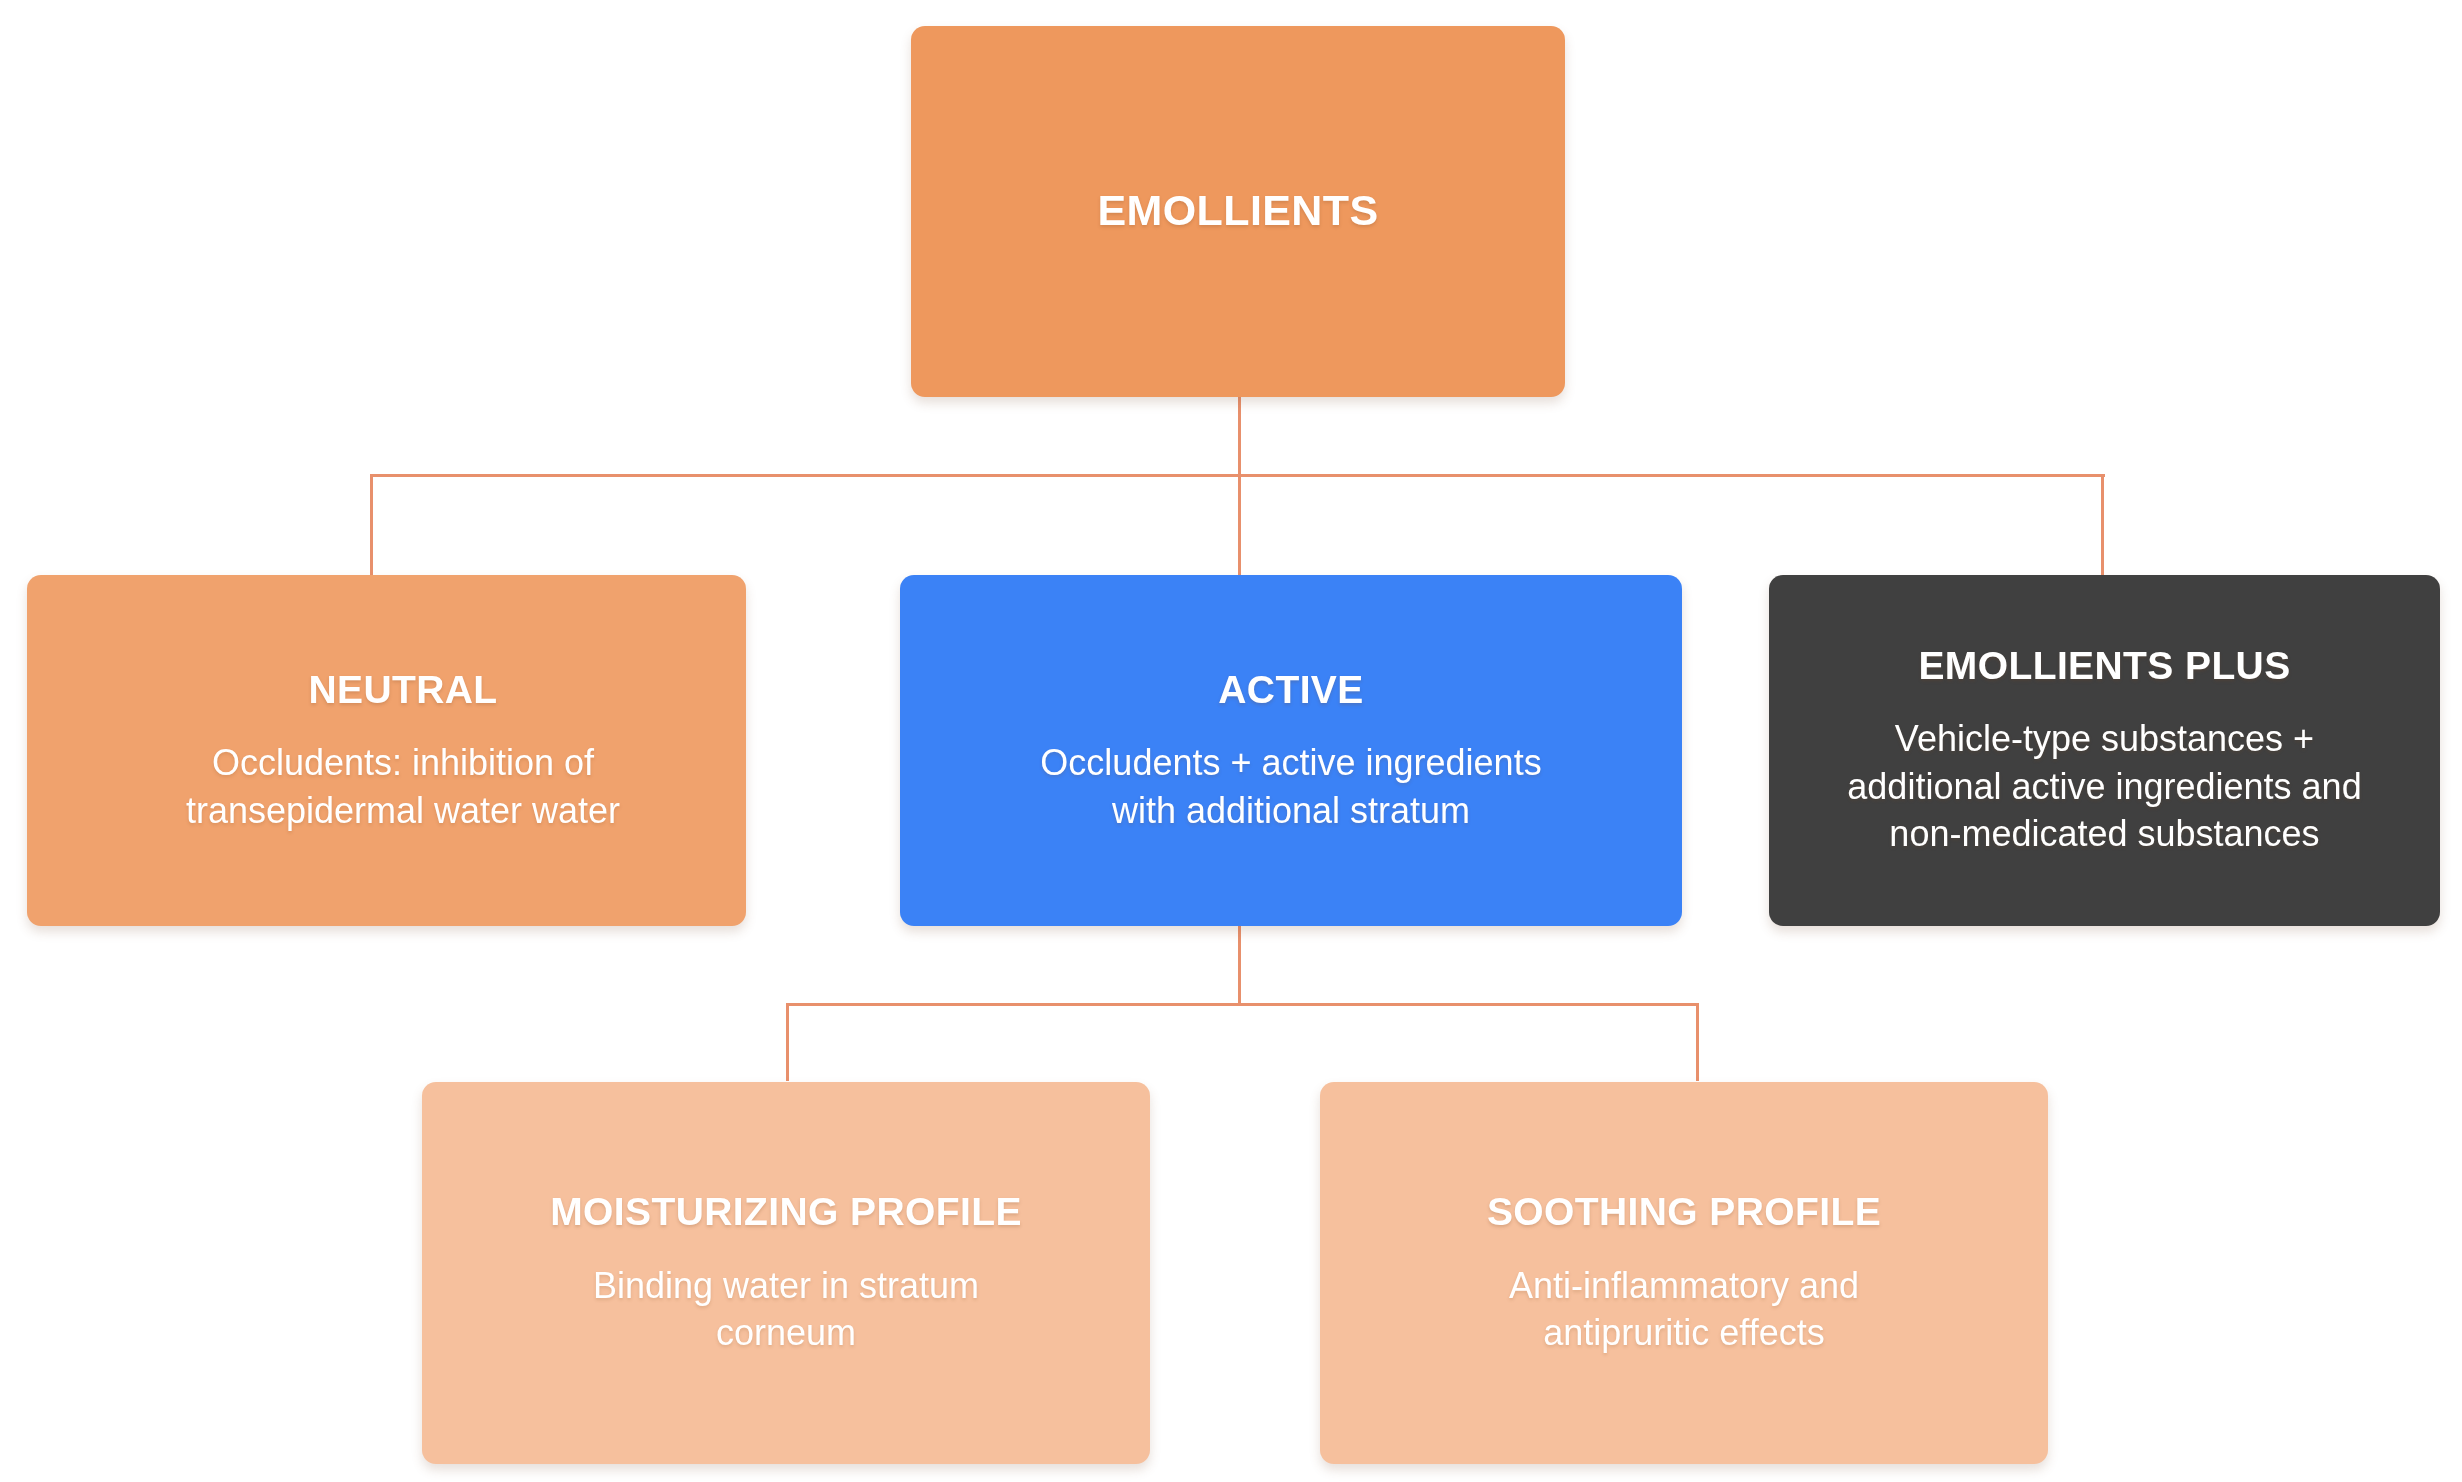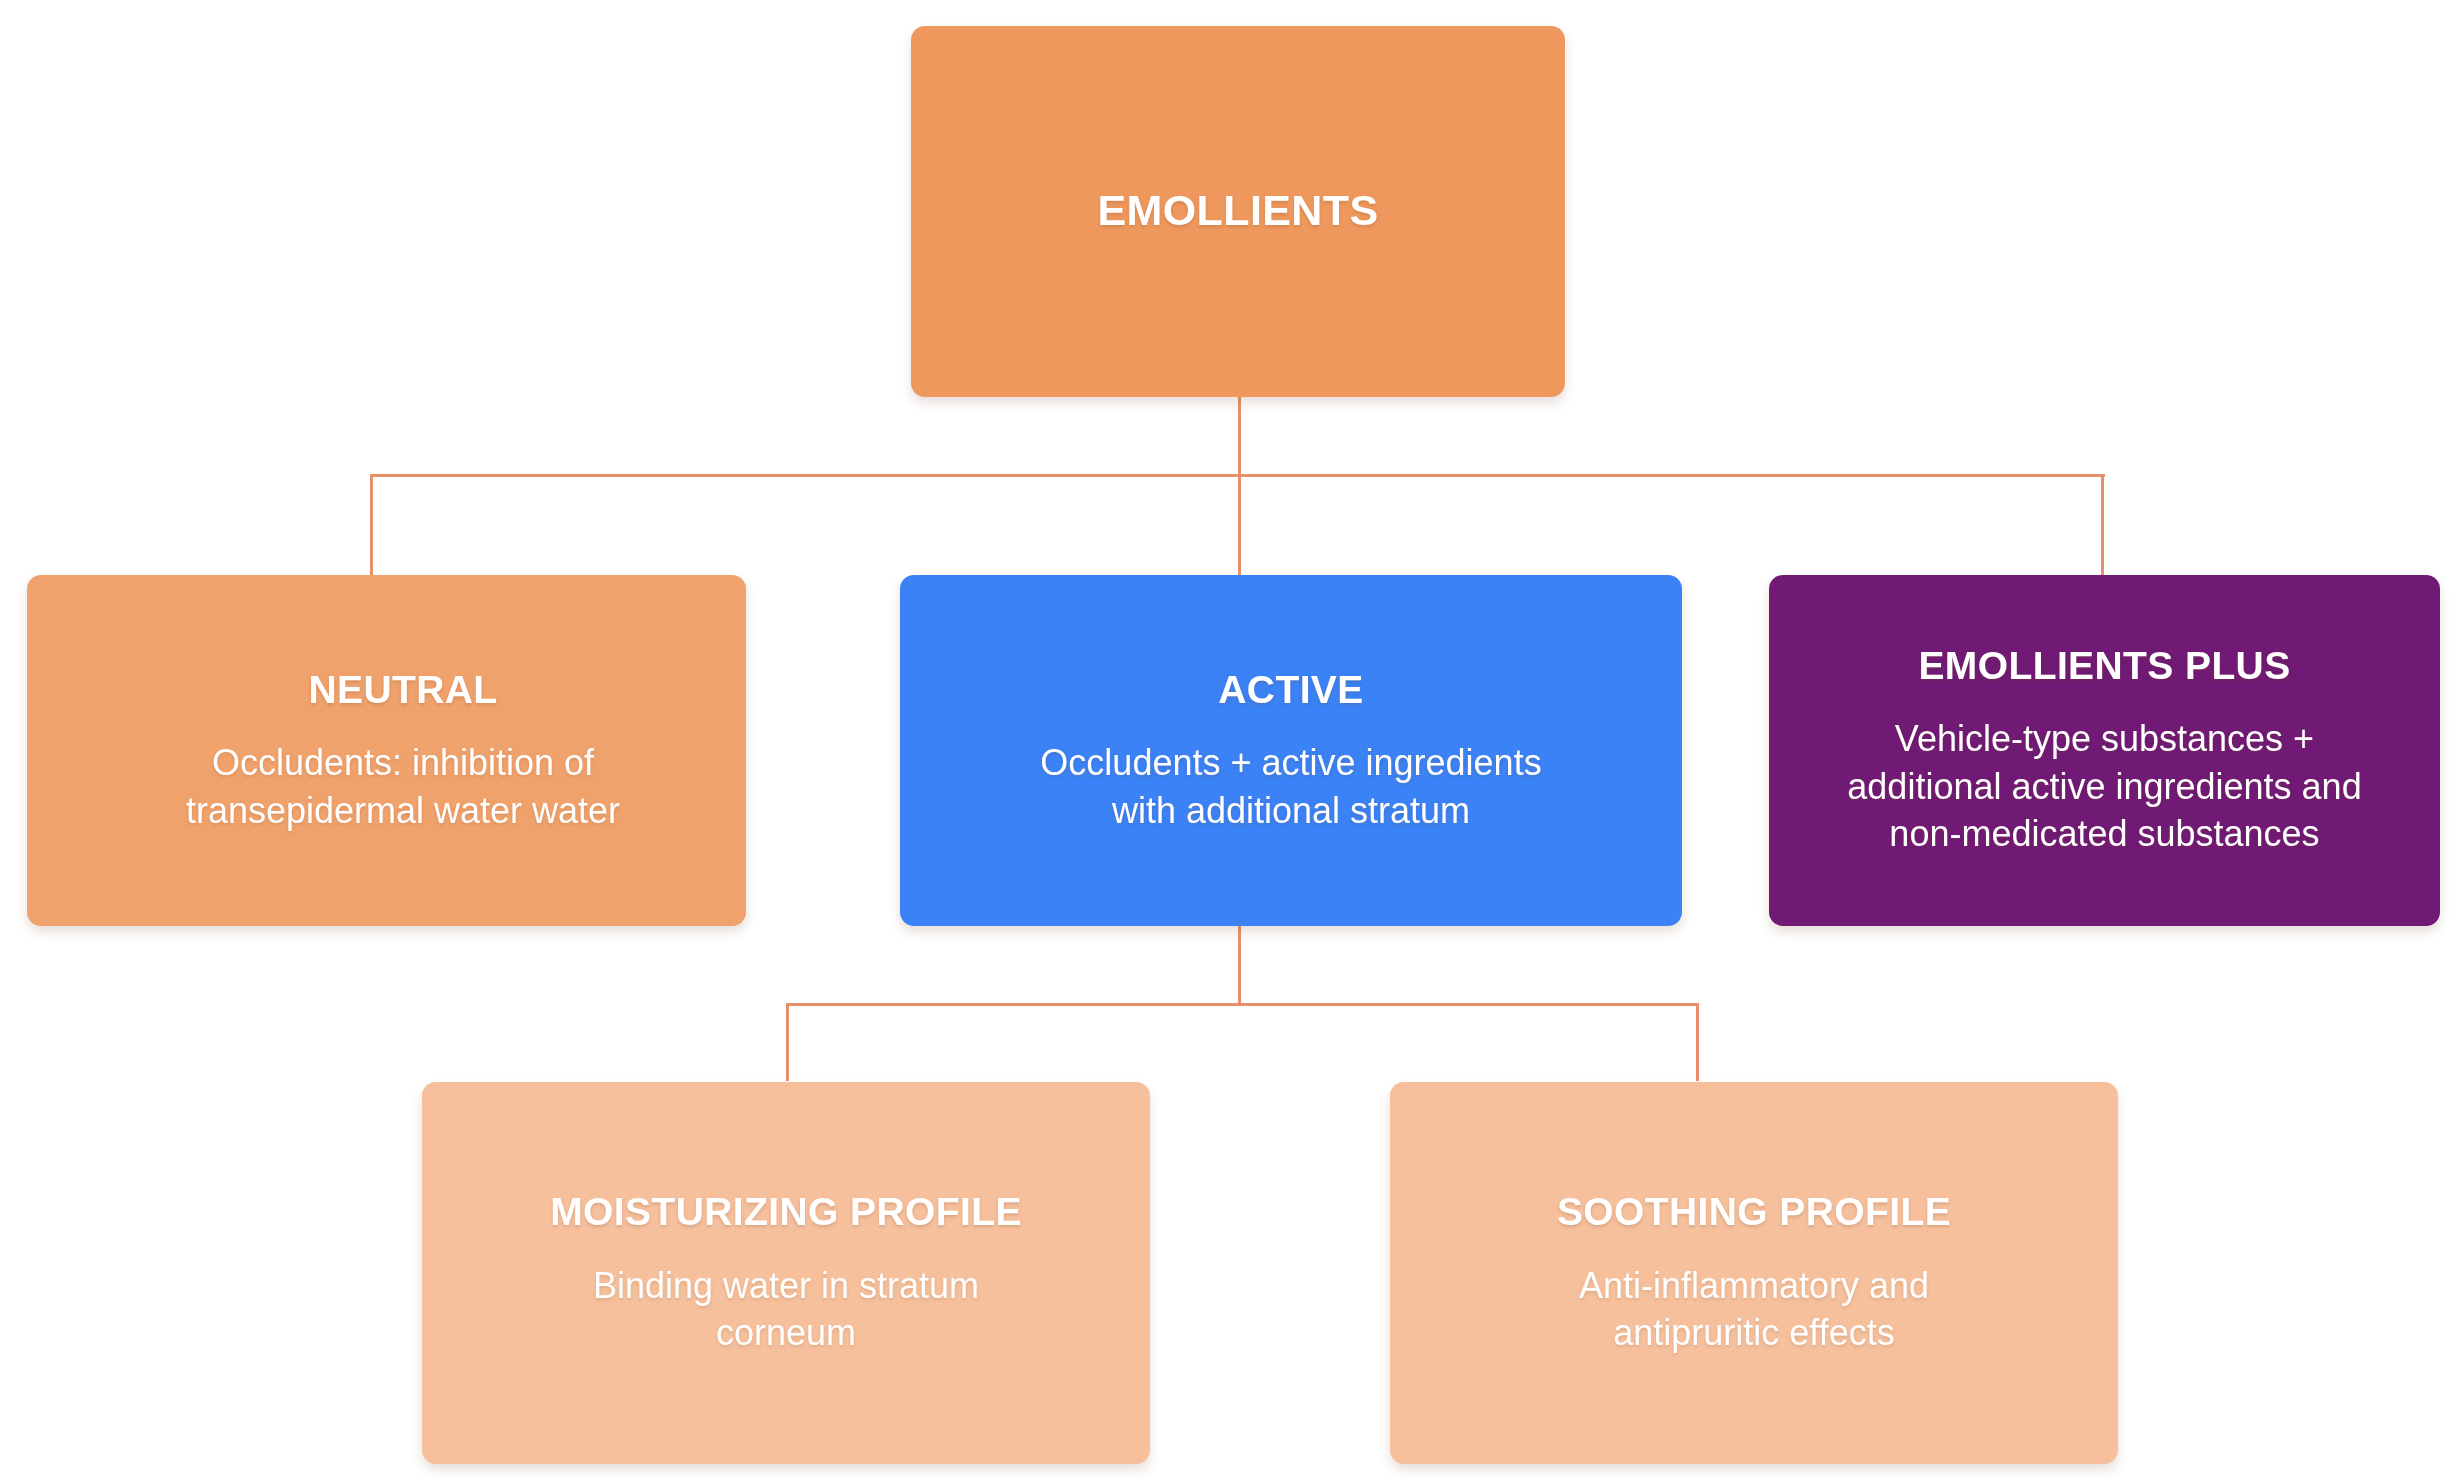--- a/index.html
+++ b/index.html
@@ -75,29 +75,29 @@
   <div class="node" style="left: 27px; top: 575px; width: 686px; height: 351px; background: rgb(240, 162, 109); padding-left: 33px;">
     <div class="title">NEUTRAL</div>
     <div class="body w-neutral">Occludents: inhibition of transepidermal water water</div>
   </div>
 
   <div class="node" style="left: 900px; top: 575px; width: 782px; height: 351px; background: #3b82f6;">
     <div class="title">ACTIVE</div>
     <div class="body w-active">Occludents + active ingredients with additional stratum</div>
   </div>
 
-  <div class="node" style="left: 1769px; top: 575px; width: 671px; height: 351px; background: #701a75;">
+  <div class="node" style="left: 1769px; top: 575px; width: 671px; height: 351px; background: #404040;">
     <div class="title">EMOLLIENTS PLUS</div>
     <div class="body w-eplus">Vehicle-type substances + additional active ingredients and non-medicated substances</div>
   </div>
 
   <div class="node" style="left: 422px; top: 1082px; width: 728px; height: 382px; background: rgb(246, 192, 157); align-items: center;">
     <div class="title">MOISTURIZING PROFILE</div>
     <div class="body w-moisturizing">Binding water in stratum corneum</div>
   </div>
 
-  <div class="node" style="left: 1390px; top: 1082px; width: 728px; height: 382px; background: rgb(246, 192, 157); text-align: center;">
+  <div class="node" style="left: 1320px; top: 1082px; width: 728px; height: 382px; background: rgb(246, 192, 157); text-align: center;">
     <div class="title">SOOTHING PROFILE</div>
     <div class="body w-soothing">Anti-inflammatory and antipruritic effects</div>
   </div>
 
 </div>
 
 
 </body></html>

